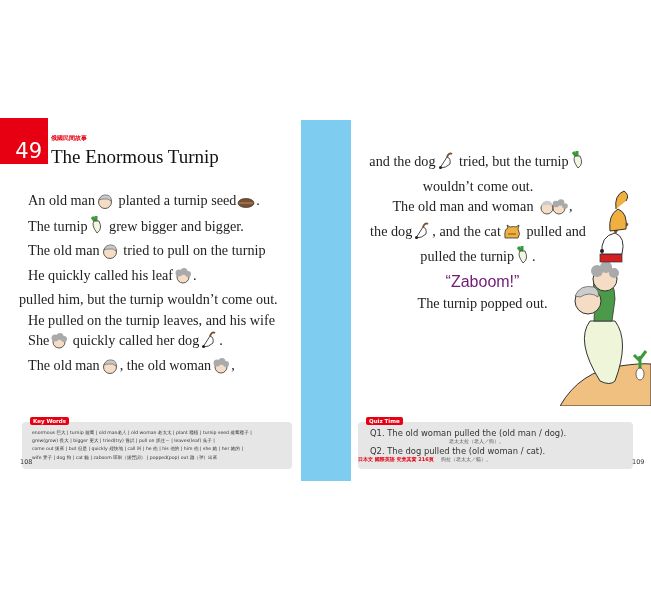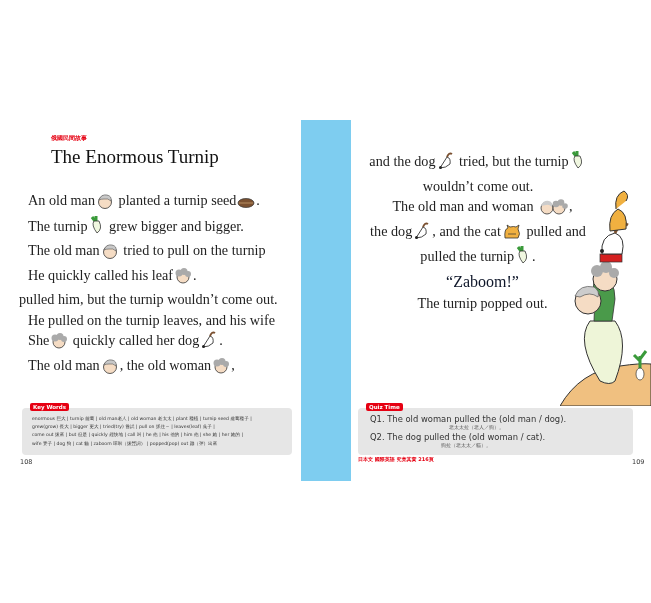--- a/index.html
+++ b/index.html
@@ -11,37 +11,40 @@
   .num-box{position:absolute;left:0;top:0;width:48px;height:46px;background:#e60012;}
   .num-text{position:absolute;right:6px;bottom:1px;color:#fff;font-family:"DejaVu Sans",sans-serif;font-size:21px;line-height:24px;letter-spacing:0;}
   .subtitle{position:absolute;left:51px;top:16px;font-family:"DejaVu Sans",sans-serif;font-size:6px;color:#e60012;font-weight:bold;}
   .title{position:absolute;left:51px;top:28px;font-size:19px;line-height:22px;color:#111;font-family:Liberation Serif, serif;}
   .story{position:absolute;font-family:"Liberation Serif",serif;font-size:14.2px;line-height:20.5px;color:#222;}
   .left-story{left:19px;top:72px;width:280px;}
   .right-story{left:8px;top:32px;width:240px;}
   .line{white-space:nowrap;}
   .ind{padding-left:9px;}
   .ic{display:inline-block;vertical-align:-4px;margin:0 1px;}
-  .zaboom{font-family:Liberation Serif, serif;color:#0f172a;font-size:16px;padding-left:9px;line-height:22px;}
-  .box{position:absolute;background:#e6e6e6;border-radius:4px;}
+  .zaboom{font-family:Liberation Sans, sans-serif;color:#701a75;font-size:16px;padding-left:9px;line-height:22px;}
+  .box{position:absolute;background:#e6e6e6;border-radius:4px;margin-top:14px;}
   .kw-box{left:22px;top:290px;width:270px;height:47px;}
   .quiz-box{left:8px;top:290px;width:275px;height:47px;}
   .tag{position:absolute;top:-5px;left:8px;background:#e60012;color:#fff;font-family:"DejaVu Sans",sans-serif;font-size:5.5px;padding:1px 3px;border-radius:2px;font-weight:bold;}
   .kw-text{position:absolute;left:10px;top:7px;font-family:"DejaVu Sans",sans-serif;font-size:4.6px;line-height:8.2px;color:#333;white-space:nowrap;}
   .q{position:absolute;left:12px;font-family:"DejaVu Sans",sans-serif;color:#333;}
   .q .qt{font-size:8.4px;line-height:10px;}
   .q .qz{font-size:5px;padding-left:17px;line-height:7px;color:#555;}
   .pnum{position:absolute;font-family:"DejaVu Sans",sans-serif;font-size:6.5px;color:#333;}
   .footer-mark{position:absolute;left:8px;top:338px;font-family:"DejaVu Sans",sans-serif;font-size:5px;color:#e60012;font-weight:bold;}
   .illus{position:absolute;left:210px;top:63px;width:91px;height:225px;}
 </style>
 </head>
 <body>
 
 <div class="page left-page">
+  <div class="num-box">
+    <span class="num-text">49</span>
+  </div>
   <div class="subtitle">俄國民間故事</div>
   <div class="title">The Enormous Turnip</div>
 
   <div class="story left-story">
     <div class="line ind">
       <span>An old man</span><span class="ic"><svg width="18" height="16" viewBox="0 0 18 16">
             <circle cx="9" cy="9" r="6.5" fill="#f5dcc4" stroke="#333" stroke-width=".8"></circle>
             <path d="M3 7 Q5 1 11 2 Q16 3 15 8 Q12 5 8 6 Q5 6 3 7Z" fill="#c8c8c8" stroke="#555" stroke-width=".6"></path>
           </svg></span><span> planted a turnip seed</span><span class="ic"><svg width="18" height="12" viewBox="0 0 18 12">
             <ellipse cx="9" cy="6" rx="8" ry="4.5" fill="#7a5030" stroke="#333" stroke-width=".7"></ellipse>

